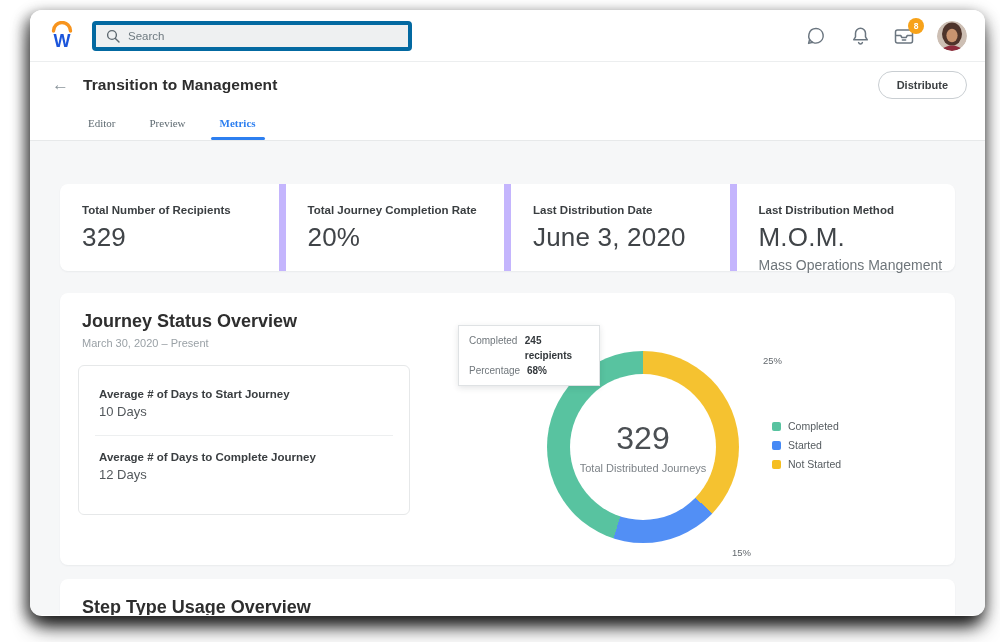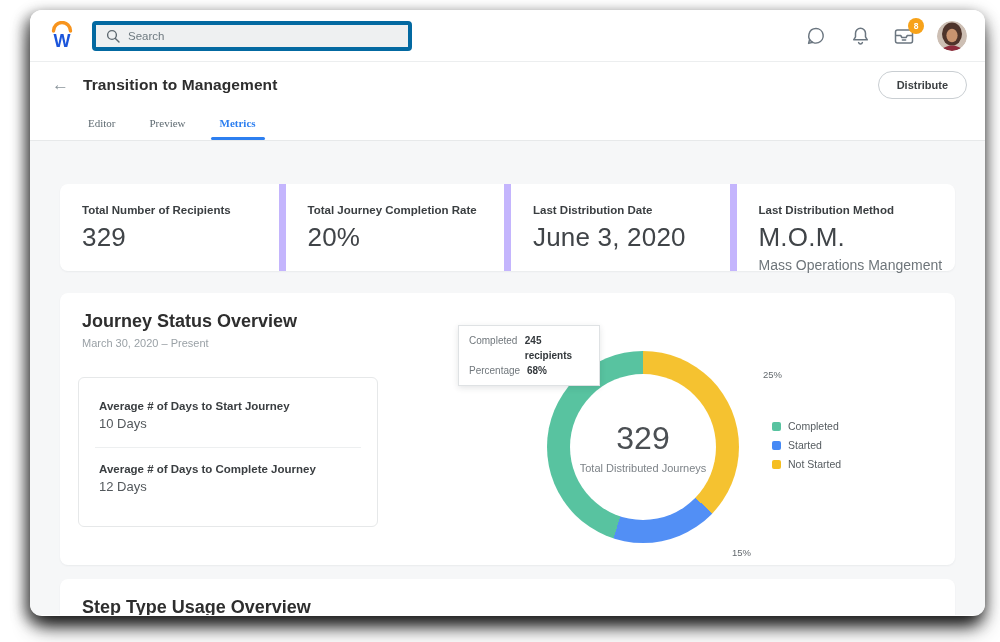--- a/index.html
+++ b/index.html
@@ -44,35 +44,35 @@
   .stat-cell { flex:1 1 0; padding:20px 10px 0 22px; position:relative; }
   .stat-cell + .stat-cell { border-left:7px solid #c4b5fd; }
   .stat-label { font-size:11.5px; font-weight:bold; color:#3A3E41; margin-bottom:6px; }
   .stat-value { font-size:26px; color:#404448; letter-spacing:.2px; }
   .stat-sub { font-size:14px; color:#6E757A; margin-top:4px; }
 
   
   .journey-card { position:relative; height:272px; margin-bottom:14px; padding:18px 22px; }
   .card-title { font-size:18px; font-weight:bold; color:#2E2E2E; }
   .card-sub { font-size:11px; color:#9AA1A6; margin-top:5px; }
-  .avg-box { position:absolute; left:18px; top:84px; width:300px; height:150px; border:1px solid #E6E8E9; border-radius:6px; background:#fff; padding:22px 20px; }
+  .avg-box { position:absolute; left:18px; top:72px; width:332px; height:150px; border:1px solid #E6E8E9; border-radius:6px; background:#fff; padding:22px 20px; }
   .avg-label { font-size:11.5px; font-weight:bold; color:#3A3E41; }
   .avg-value { font-size:13px; color:#53585C; margin-top:4px; }
   .avg-divider { border:none; border-top:1px solid #EDEFF0; margin:16px -4px 15px -4px; }
 
   .donut-wrap { position:absolute; left:487px; top:58px; width:192px; height:192px; }
   .donut { width:192px; height:192px; border-radius:50%;
     background: conic-gradient(#F5C230 0deg 134deg, #528FF5 134deg 198deg, #58C3A0 198deg 360deg); }
   .donut-hole { position:absolute; left:23px; top:23px; width:146px; height:146px; border-radius:50%; background:#fff;
     display:flex; flex-direction:column; align-items:center; justify-content:center; }
   .donut-center-value { font-size:32px; color:#4B4F53; }
   .donut-center-label { font-size:11px; color:#7D8388; margin-top:5px; }
   .pct { position:absolute; font-size:9.5px; color:#63696E; }
   .pct-completed { left:-38px; top:20px; }
-  .pct-notstarted { right:-43px; top:18px;margin-left:16px; }
+  .pct-notstarted { right:-43px; top:4px;margin-left:16px; }
   .pct-started { right:-12px; bottom:-15px; }
 
   .chart-tooltip { position:absolute; left:398px; top:32px; width:142px; background:#fff; border:1px solid #DFE2E4;
     box-shadow:0 2px 6px rgba(30,40,50,.12); padding:7px 10px; z-index:3; }
   .tt-row { display:flex; font-size:10px; line-height:15px; }
   .tt-label { width:58px; color:#70777C; }
   .tt-value { font-weight:bold; color:#33383C; }
 
   .legend { position:absolute; left:712px; top:127px; display:flex; flex-direction:column; gap:7px; }
   .legend-item { display:flex; align-items:center; gap:7px; }

